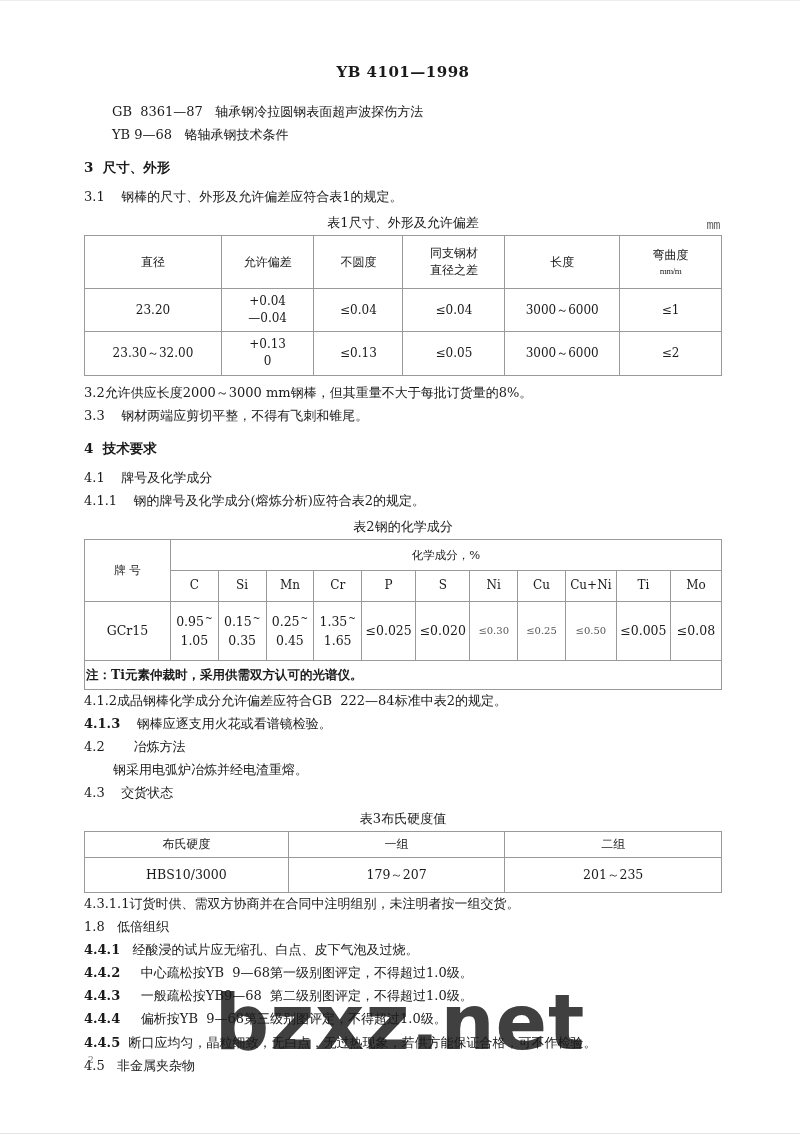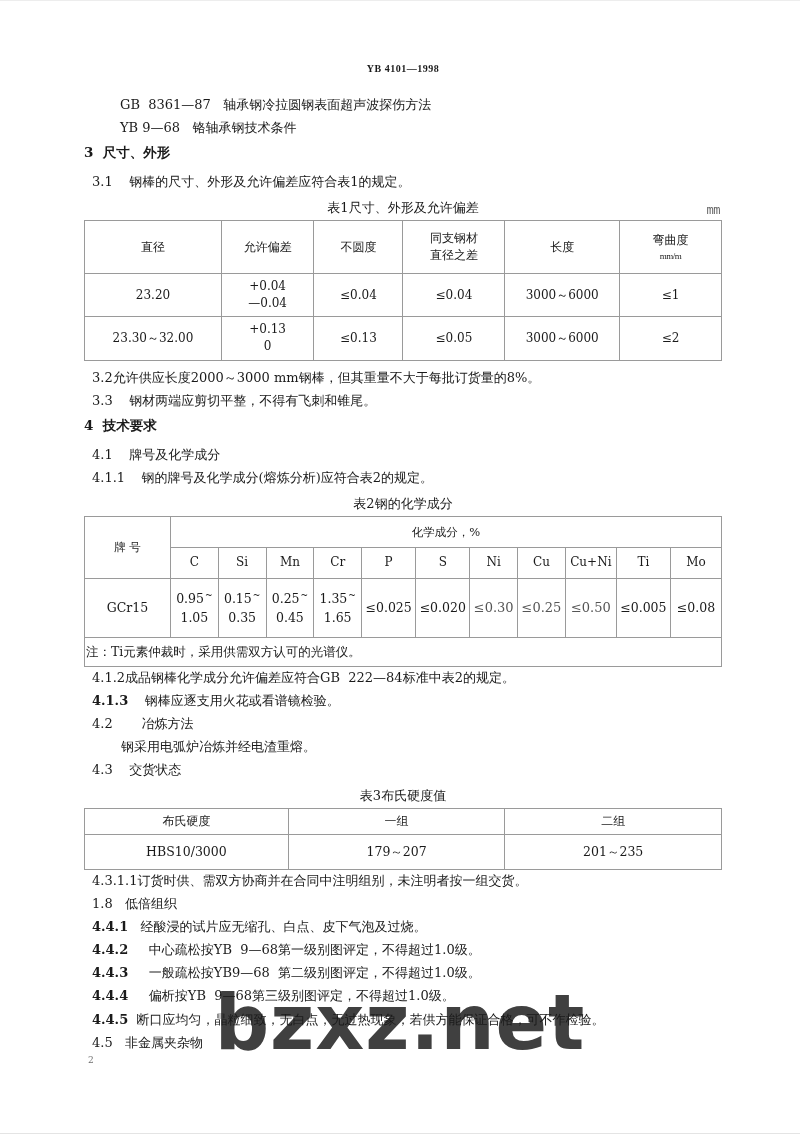--- a/index.html
+++ b/index.html
@@ -39,36 +39,35 @@
     letter-spacing: 1px;
     color: #404040;
     z-index: 1;
     user-select: none;
     pointer-events: none;
   }
   
   .doc-title {
     text-align: center;
     font-weight: bold;
-    font-size: 10px;
+    font-size: 15px;
     letter-spacing: .5px;
     margin: 0 0 20px 0;
-    font-family: Liberation Serif, serif;
   }
   .para {
     font-size: 13px;
     line-height: 1.62;
-    margin: 0 0 2px 8px;
+    margin: 0 0 2px 0;
     white-space: pre;
   }
   .para.indent1 { padding-left: 28px; }
   .sec-head {
     font-weight: bold;
     font-size: 13.5px;
-    margin: 4px 0 9px 0;
+    margin: 12px 0 9px 0;
     line-height: 1.5;
     white-space: pre;
   }
   .lbl-b { font-weight: bold; }
   .gap-sm { height: 6px; }
   
   .tbl-caption {
     text-align: center;
     font-size: 13px;
     margin: 7px 0 3px 0;
@@ -102,25 +101,26 @@
   #table1 .hdr { height: 44px; }
   #table1 .sub { font-size: 9px; font-family:Liberation Serif, serif; letter-spacing:-0.5px;}
   .two-line { line-height: 1.3; }
   
   #table2 { font-size: 11.5px; }
   #table2 td { padding: 2px 1px; }
   #table2 .brand-cell { height: 52px; }
   #table2 .grp { height: 22px; }
   #table2 .elem { height: 22px; font-size: 12px; }
   #table2 .val { height: 54px; font-size: 12.5px; line-height: 1.5; }
-  #table2 .val.small { font-size: 13px; color: #555; }
+  #table2 .val.small { font-size: 10px; color: #555; }
   #table2 .note {
     text-align: left;
     height: 24px;
     font-size: 12.5px;
+    font-weight: bold;
   }
   .rng-top::after {
     content: "~";
     font-size: 9px;
     vertical-align: super;
     margin-left: 1px;
   }
   
   #table3 td { height: 26px; font-size: 12.5px; }
   .pagenum {

